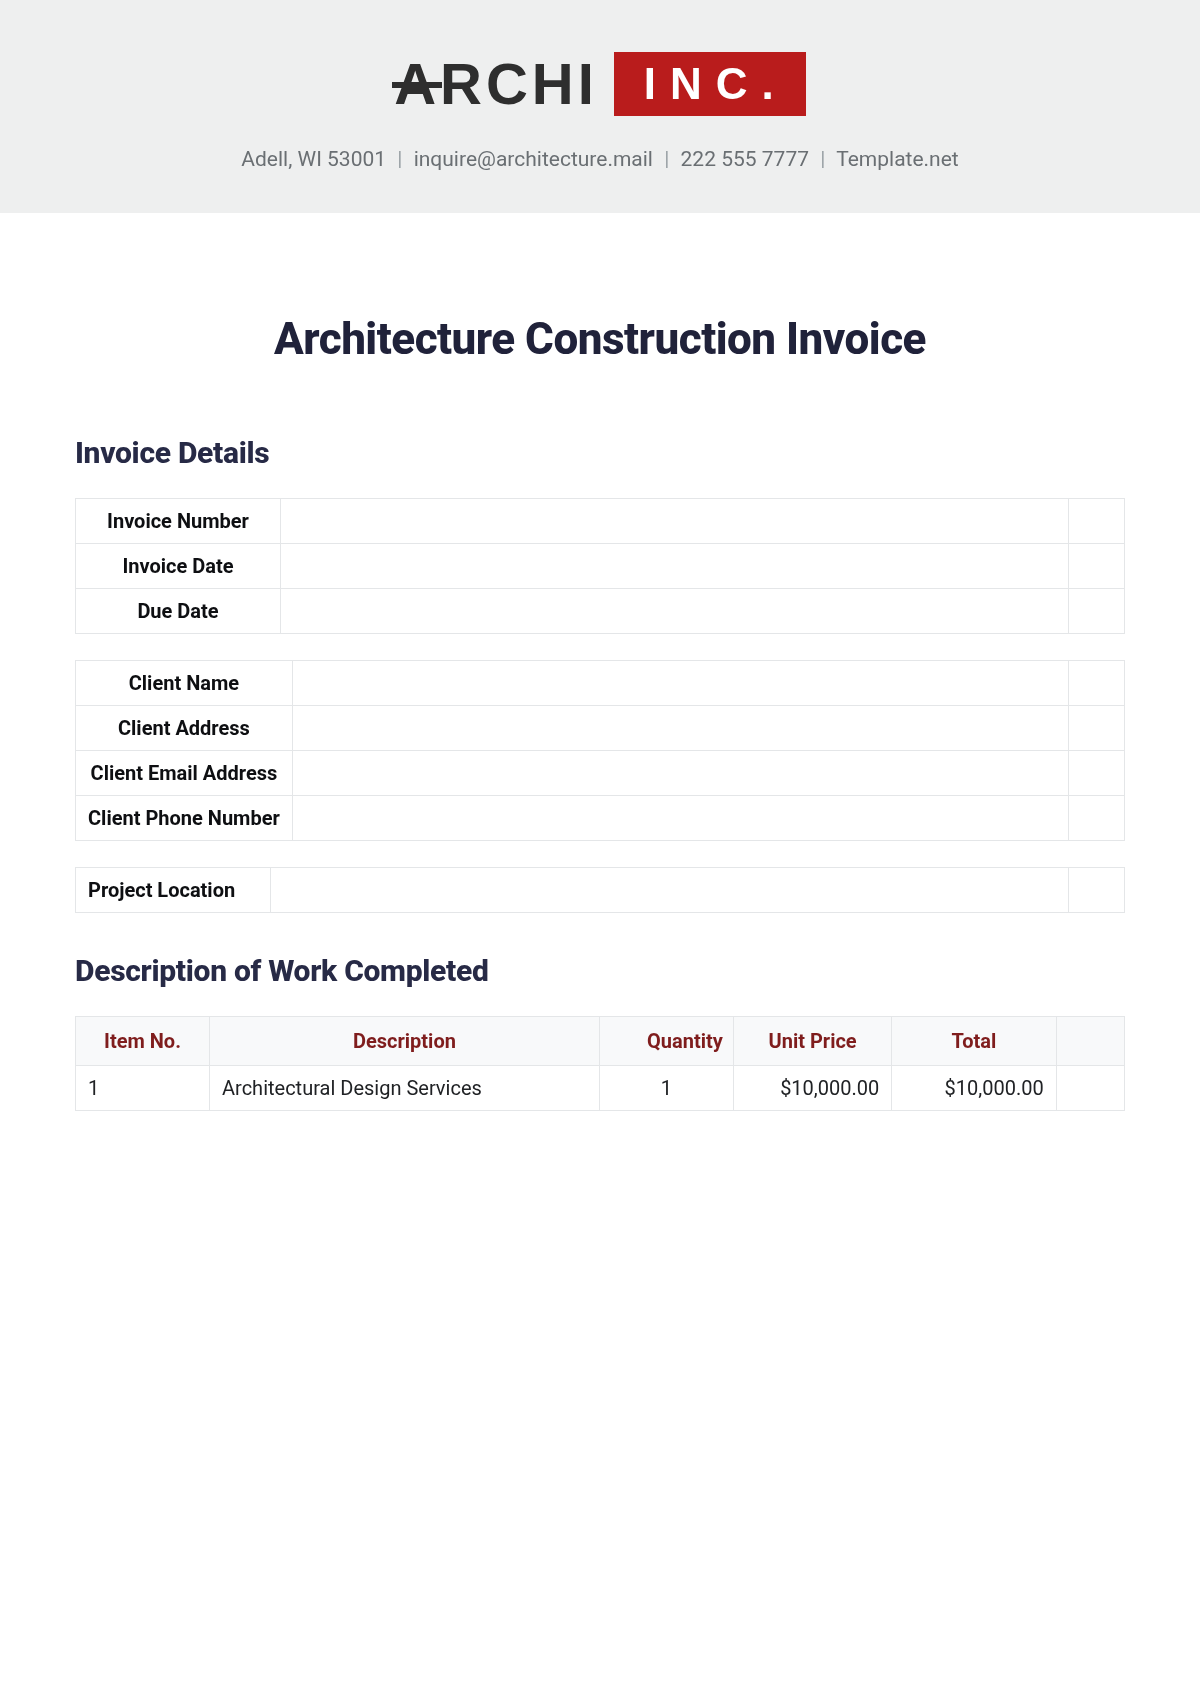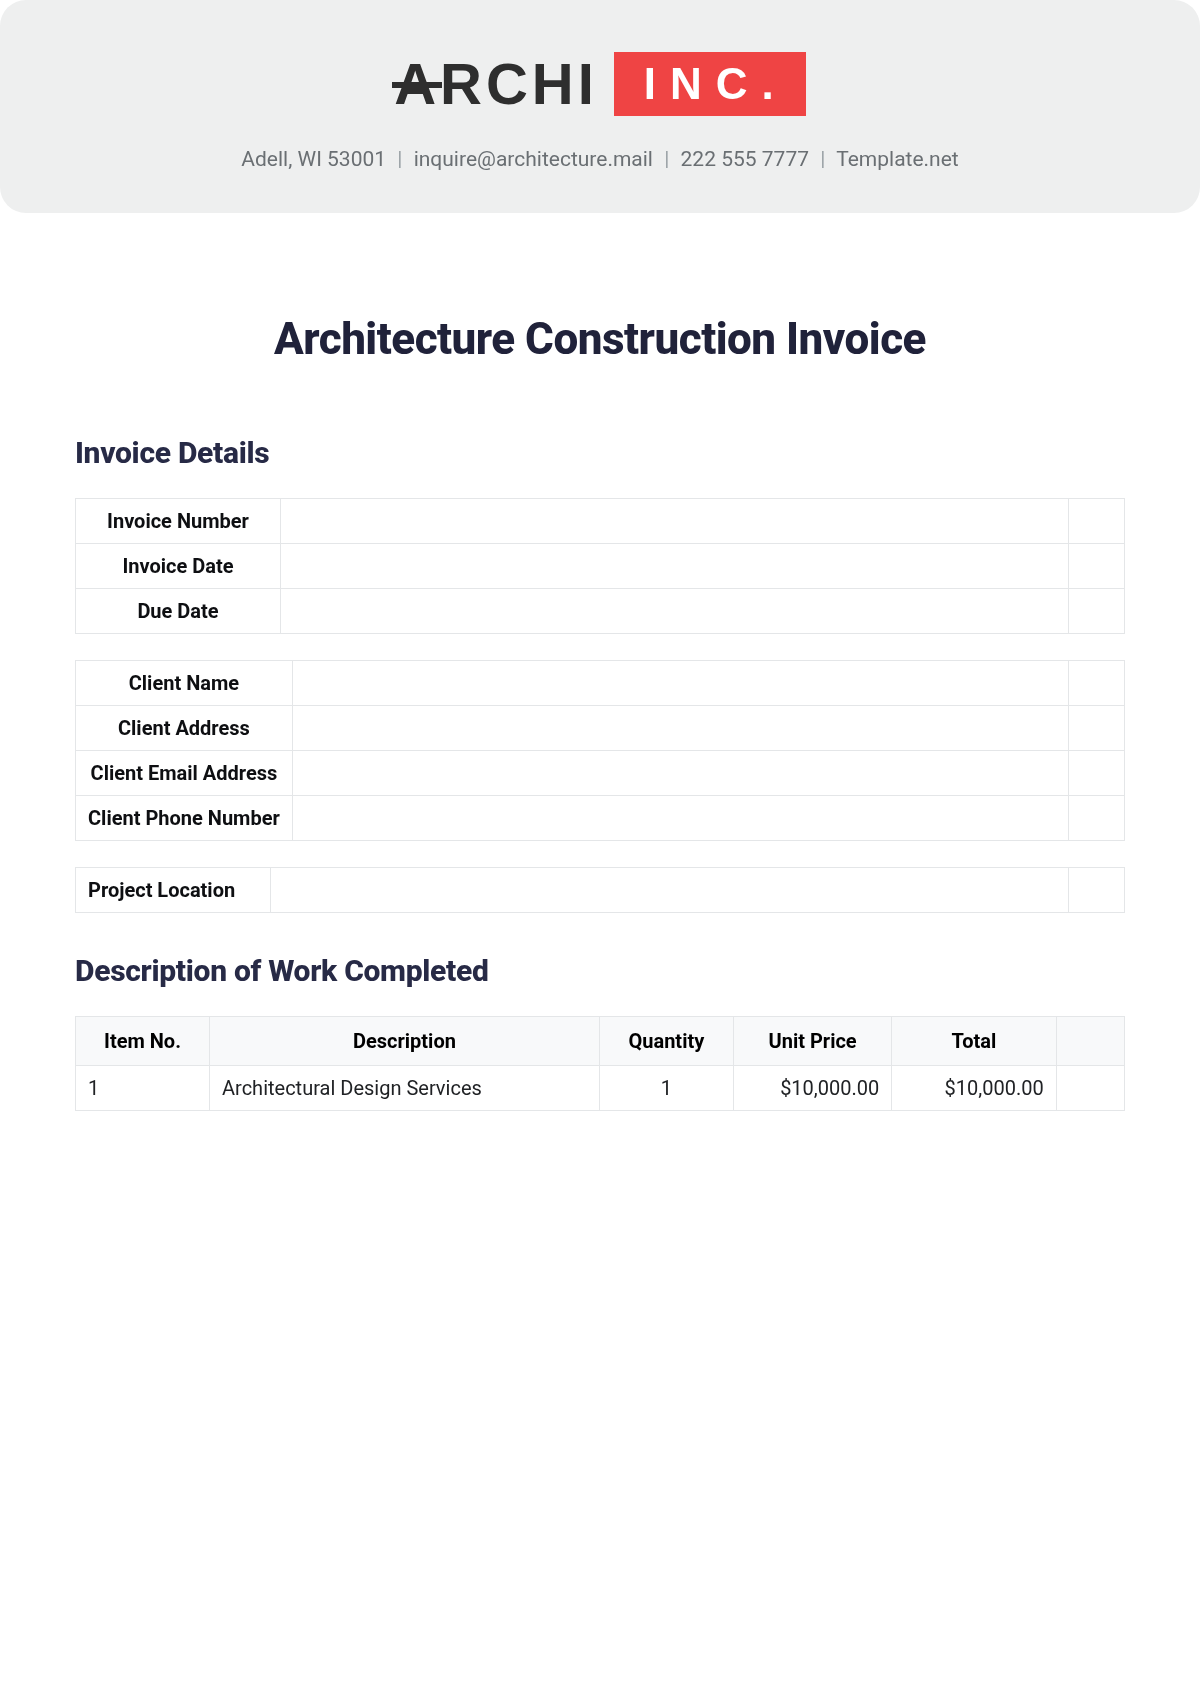--- a/index.html
+++ b/index.html
@@ -6,21 +6,20 @@
   body {
     font-family: -apple-system, BlinkMacSystemFont, "Segoe UI", Roboto, Helvetica, Arial, sans-serif;
     background: #ffffff;
     color: #111;
     width: 1200px;
   }
   .banner {
     background: #eeefef;
     padding: 50px 0 42px 0;
     text-align: center;
-    border-radius: 26px;
   }
   .logo {
     display: inline-flex;
     align-items: center;
     gap: 16px;
   }
   .logo-archi {
     font-family: "Arial Black", Arial, sans-serif;
     font-weight: 900;
     font-size: 58px;
@@ -35,21 +34,21 @@
   .logo-archi .strike::after {
     content: "";
     position: absolute;
     left: -2px;
     right: -2px;
     top: 48%;
     height: 6px;
     background: #2e2e2e;
   }
   .logo-inc {
-    background: #ef4444;
+    background: #b91c1c;
     color: #ffffff;
     font-family: "Arial Black", Arial, sans-serif;
     font-weight: 900;
     font-size: 44px;
     letter-spacing: 14px;
     padding: 10px 18px 10px 30px;
     display: inline-block;
     line-height: 1;
   }
   .contact-line {
@@ -108,37 +107,37 @@
   .kv.cols-bill td.label { width: 215px; text-align: center; }
   .kv.cols-proj td.label { width: 195px; }
 
   table.items {
     width: 100%;
     border-collapse: collapse;
     border: 1px solid #e4e6e8;
   }
   table.items th {
     background: #f8f9fa;
-    color: #000000;
+    color: #7f1d1d;
     font-weight: 700;
     font-size: 20px;
     padding: 12px 10px;
     border: 1px solid #e4e6e8;
     text-align: center;
   }
   table.items td {
     border: 1px solid #e4e6e8;
     padding: 10px 12px;
     font-size: 20px;
     color: #202225;
     text-align: left;
   }
   table.items th.col-itemno { width: 110px; }
   table.items th.col-desc   { width: 320px; }
-  table.items th.col-qty    { width: 110px; }
+  table.items th.col-qty    { width: 110px; text-align: right; }
   table.items th.col-unit   { width: 130px; }
   table.items th.col-total  { width: 135px; }
   table.items th.col-pad    { width: 56px; }
   table.items td.center { text-align: center; }
   table.items td.right  { text-align: right; }
 </style>
 </head>
 <body>
 
 <div class="banner">

